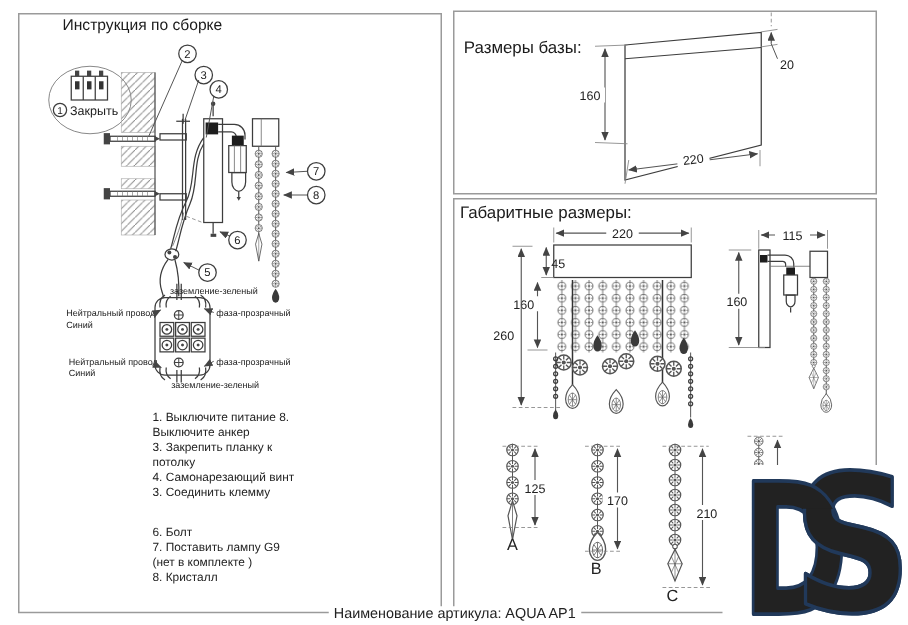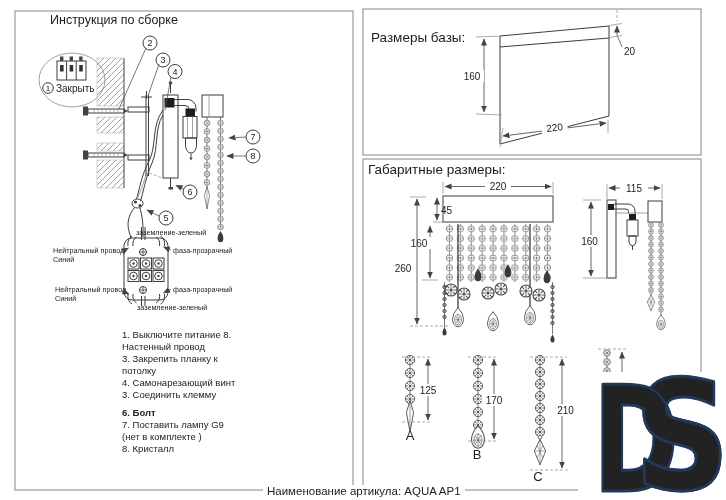--- a/index.html
+++ b/index.html
@@ -2,21 +2,21 @@
 <html><head>
 <meta charset="utf-8">
 <style>
   html,body{margin:0;padding:0;background:#fff;}
   #page{position:relative;width:726px;height:500px;background:#fff;overflow:hidden;
         font-family:"Liberation Sans","DejaVu Sans",sans-serif;color:#1c1c1c;}
   .abs{position:absolute;}
   .title-sm{font-size:12.5px;color:#1b1b1b;}
   .title-md{font-size:13.5px;color:#1b1b1b;}
   .steps{font-size:9.5px;line-height:12px;color:#222;width:210px;}
-  .steps .gap{margin-top:6px;font-weight:bold;}
+  .steps .gap{margin-top:20px;}
   .footer{font-size:11.5px;color:#222;background:#fff;padding:0 4px;margin-top:20px;}
   svg{position:absolute;left:0;top:0;}
   svg text{font-family:"Liberation Sans","DejaVu Sans",sans-serif;fill:#222;}
   .pstroke{stroke:#3d3d3d;stroke-width:1;fill:none;}
   .plight{stroke:#777;stroke-width:.7;fill:none;}
   .dim{stroke:#555;stroke-width:.9;fill:none;}
   .tick{stroke:#888;stroke-width:.7;fill:none;}
   .tickd{stroke:#888;stroke-width:.7;fill:none;stroke-dasharray:3 2;}
   .lead{stroke:#555;stroke-width:.8;fill:none;}
   .dimtxt{font-size:10px;fill:#222;}
@@ -501,21 +501,21 @@
     <use href="#s-letter" clip-path="url(#sclip)"></use>
   </g>
 </svg>
 
 <div class="abs title-sm" style="left:21px;top:13px;margin-left:29px;">Инструкция по сборке</div>
 <div class="abs title-md" style="left:371px;top:30px;">Размеры базы:</div>
 <div class="abs title-md" style="left:368px;top:162px;">Габаритные размеры:</div>
 
 <div class="abs steps" style="left:122px;top:329px;">
   <div>1. Выключите питание 8.</div>
-  <div>Настенный провод</div>
+  <div>Выключите анкер</div>
   <div>3. Закрепить планку к</div>
   <div>потолку</div>
   <div>4. Самонарезающий винт</div>
   <div>3. Соединить клемму</div>
   <div class="gap">6. Болт</div>
   <div>7. Поставить лампу G9</div>
   <div>(нет в комплекте )</div>
   <div>8. Кристалл</div>
 </div>
 

